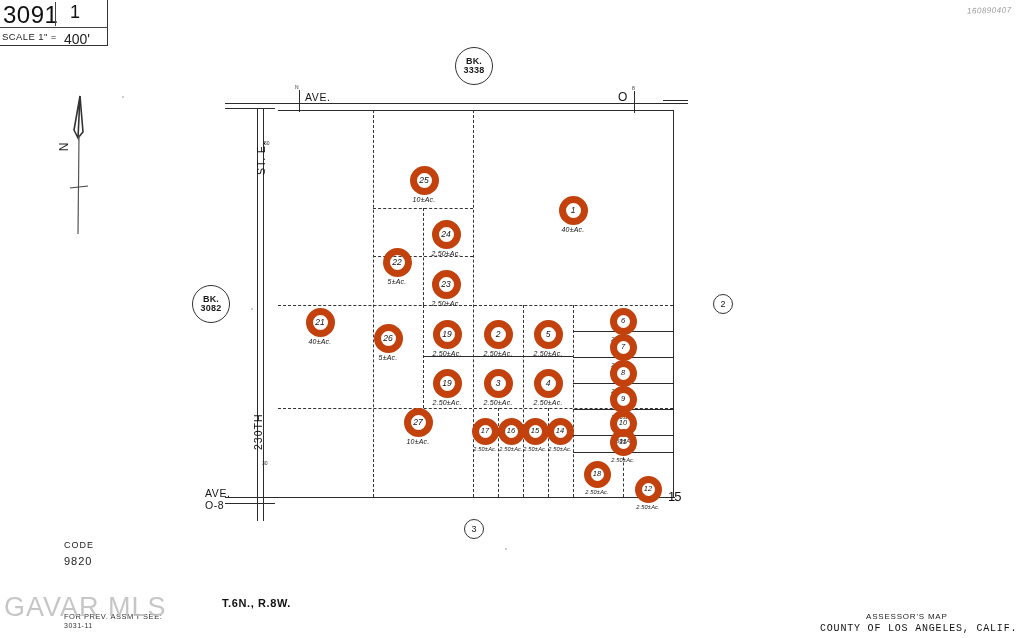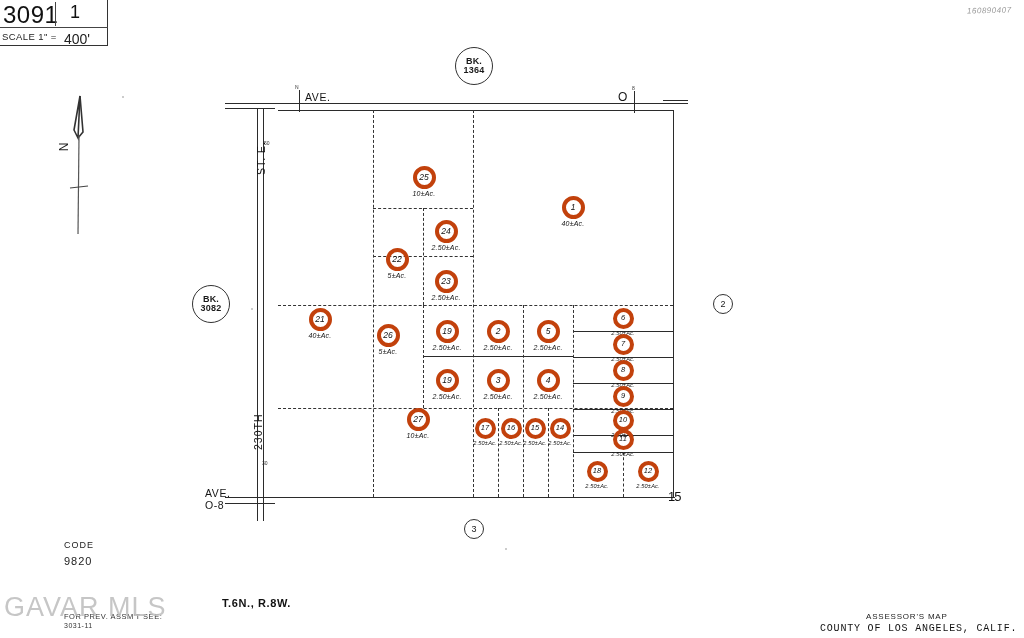--- a/index.html
+++ b/index.html
@@ -55,21 +55,21 @@
     display:flex;align-items:center;justify-content:center;
     text-align:center;line-height:1.0;background:transparent;
   }
   .bk-tag{width:36px;height:36px;font-size:9px;font-weight:bold;letter-spacing:.2px;}
   .bk-tag span{display:block;}
   .sheet-tag{width:18px;height:18px;font-size:9px;}
 
   
   .parcel{position:absolute;text-align:center;width:60px;margin-left:-30px;}
   .parcel .pnum{
-    width:15px;height:15px;margin:0 auto;border:4px solid #c2410c;border-radius:50%;
+    width:15px;height:15px;margin:0 auto;border:7px solid #c2410c;border-radius:50%;
     font-size:8.5px;font-style:italic;line-height:14px;text-align:center;color:#111;
   }
   .parcel .pac{
     margin-top:1px;font-size:7px;font-style:italic;color:#111;white-space:nowrap;
     letter-spacing:.2px;
   }
   .parcel.small .pnum{width:13px;height:13px;font-size:7.5px;line-height:12px;}
   .parcel.small .pac{font-size:5.6px;}
 
   
@@ -126,21 +126,21 @@
       <path d="M22,4 L20,46 L16,38 Z" fill="none" stroke="#333" stroke-width="1.6"></path>
       <path d="M22,4 L25,40 L20,46" fill="none" stroke="#333" stroke-width="1.6"></path>
       <line x1="21" y1="44" x2="20" y2="142" stroke="#555" stroke-width="1.2"></line>
       <line x1="12" y1="96" x2="30" y2="94" stroke="#444" stroke-width="1.2"></line>
     </svg>
   </div>
   <div id="north-label">N</div>
 
   <div class="abs circ-tag bk-tag" style="left:455px;top:47px;flex-direction:column;">
     <span>BK.</span>
-    <span>1364</span>
+    <span>3338</span>
   </div>
   <div class="abs circ-tag bk-tag" style="left:192px;top:285px;flex-direction:column;">
     <span>BK.</span>
     <span>3082</span>
   </div>
 
   <div class="abs circ-tag sheet-tag" style="left:713px;top:294px;">2</div>
   <div class="abs circ-tag sheet-tag" style="left:464px;top:519px;">3</div>
 
   <div class="solid-h" style="left:225px;top:103px;width:450px;"></div>
@@ -247,21 +247,21 @@
   </div>
   <div class="parcel small" style="left:623px;top:410px;">
     <div class="pnum">10</div>
     <div class="pac">2.50±Ac.</div>
   </div>
   <div class="parcel small" style="left:623px;top:429px;">
     <div class="pnum">11</div>
     <div class="pac">2.50±Ac.</div>
   </div>
 
-  <div class="parcel small" style="left:648px;top:461px;">
+  <div class="parcel small" style="left:648px;top:476px;">
     <div class="pnum">12</div>
     <div class="pac">2.50±Ac.</div>
   </div>
   <div class="parcel small" style="left:597px;top:461px;">
     <div class="pnum">18</div>
     <div class="pac">2.50±Ac.</div>
   </div>
 
   <div class="parcel small" style="left:560px;top:418px;width:42px;margin-left:-21px;">
     <div class="pnum">14</div>

